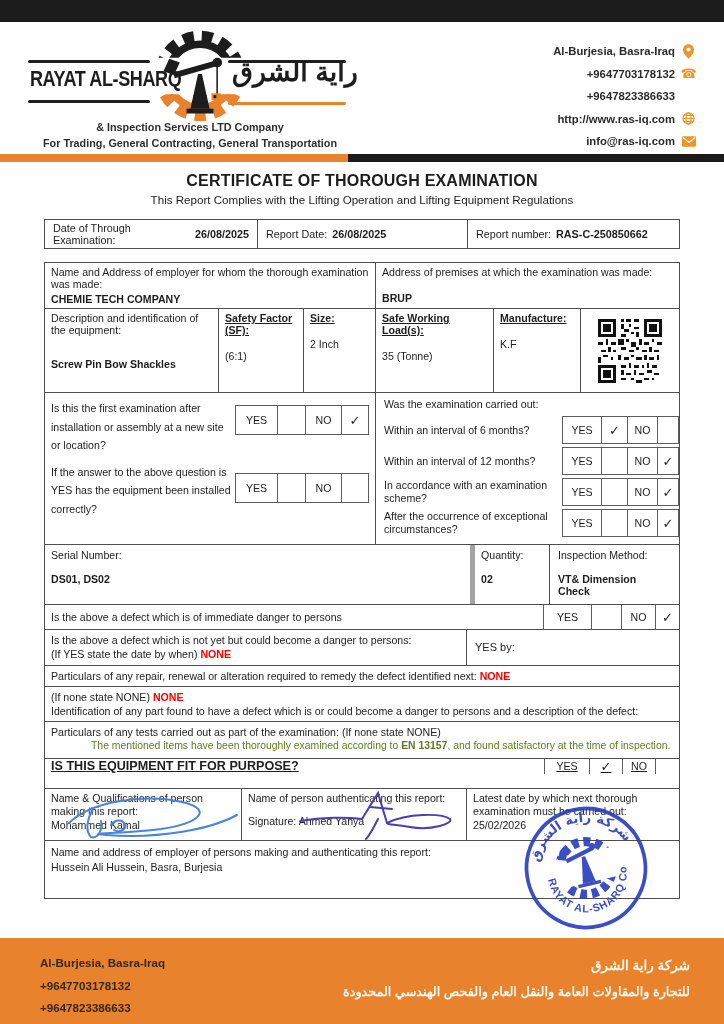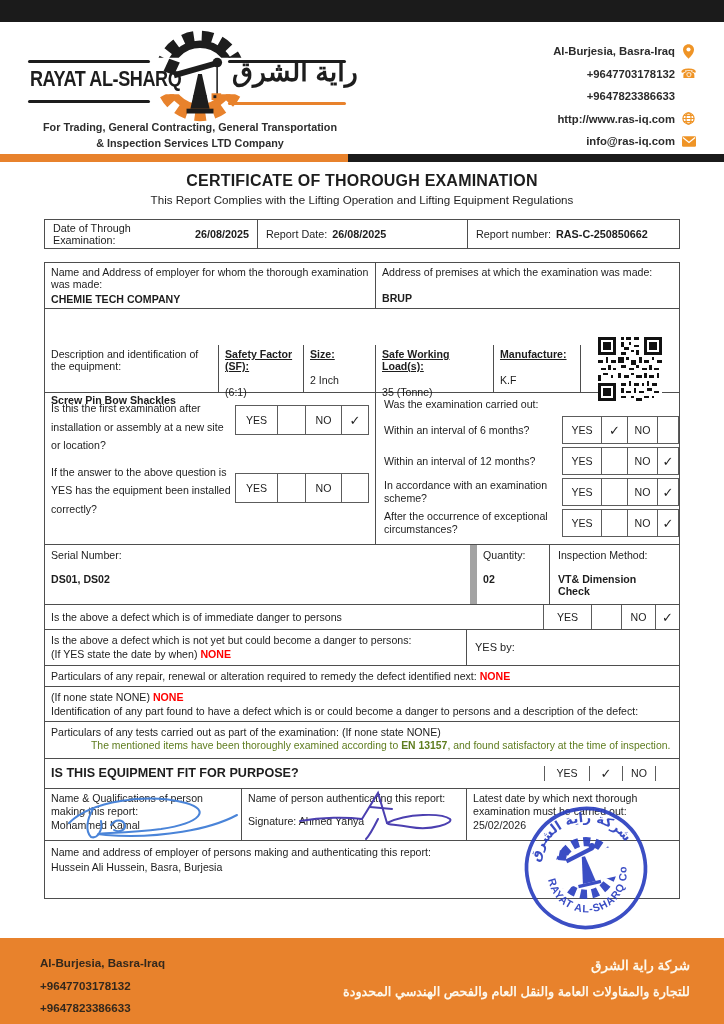--- a/index.html
+++ b/index.html
@@ -43,21 +43,21 @@
   .row { border-top:1px solid #4e4e4e; }
   .row:first-child { border-top:none; }
 
   .rowA { display:flex; min-height:44px; }
   .rowA .c1 { width:330px; padding:3px 6px; }
   .rowA .c2 { flex:1; border-left:1px solid #4e4e4e; padding:3px 6px; }
   .rowA .val { font-weight:bold; margin-top:3px; }
   .rowA .c2 .val { margin-top:14px; }
 
   .rowB { display:flex; height:84px; }
-  .rowB > div { padding:3px 6px;margin-top:36px; }
+  .rowB > div { padding:3px 6px; }
   .rowB .b1 { width:173px; }
   .rowB .b2 { width:85px; border-left:1px solid #4e4e4e; }
   .rowB .b3 { width:72px; border-left:1px solid #4e4e4e; }
   .rowB .b4 { width:118px; border-left:1px solid #4e4e4e; }
   .rowB .b5 { width:87px; border-left:1px solid #4e4e4e; }
   .rowB .b6 { flex:1; border-left:1px solid #4e4e4e; display:flex; align-items:center; justify-content:center; }
   .hd-u { font-weight:bold; text-decoration:underline; }
   .rowB .val { margin-top:14px; }
   .rowB .b1 .val { font-weight:bold; margin-top:22px; }
 
@@ -73,42 +73,42 @@
   .chk-sm { height:28px; }
   .chk-sm .w-yes { width:40px; } .chk-sm .w-c1 { width:26px; } .chk-sm .w-no { width:30px; } .chk-sm .w-c2 { width:21px; }
   .tick { font-weight:bold; font-size:13px; font-family:"DejaVu Sans", sans-serif; }
   .q2 { margin-top:8px; }
   .rq-head { margin-bottom:6px; }
   .rq { display:flex; align-items:center; margin-bottom:3px; }
   .rq .rq-label { flex:1; line-height:1.2; padding-right:6px; }
 
   .rowD { display:flex; height:60px; }
   .rowD .d1 { width:425px; padding:4px 6px; }
-  .rowD .d2 { width:79px; border-left:7px solid #a3a3a3; padding:4px 6px; }
+  .rowD .d2 { width:79px; border-left:5px solid #a3a3a3; padding:4px 6px; }
   .rowD .d3 { flex:1; border-left:1px solid #4e4e4e; padding:4px 8px; }
   .rowD .val { font-weight:bold; margin-top:12px; }
 
   .rowE { display:flex; height:25px; align-items:stretch; }
   .rowE .e-label { flex:1; display:flex; align-items:center; padding:0 6px; }
   .grp { display:flex; }
   .grp > div { border-left:1px solid #5c5c5c; display:flex; align-items:center; justify-content:center; }
   .g-yes { width:48px; } .g-c1 { width:30px; } .g-no { width:34px; } .g-c2 { width:24px; }
 
   .rowF { display:flex; min-height:35px;gap:17px; }
   .rowF .f1 { flex:1; padding:3px 6px; line-height:1.35; }
   .rowF .f2 { width:213px; border-left:1px solid #4e4e4e; display:flex; align-items:center; padding:0 8px; font-size:11px; }
 
   .rowG { padding:4px 6px; }
   .rowH { padding:3px 6px; line-height:1.35; }
   .rowI { padding:3px 6px 4px 6px; line-height:1.35; }
   .none-red { color:#ff0000; font-weight:bold; }
   .green-note { color:#5e7c1e; padding-left:40px; font-size:10.4px; }
   .green-note b { font-weight:bold; }
 
-  .rowJ { display:flex; height:30px; align-items:center; }
+  .rowJ { display:flex; height:30px; align-items:flex-start;text-decoration:underline; }
   .rowJ .j-label { flex:1; display:flex; align-items:center; padding:0 6px; font-weight:bold; font-size:12.6px; }
   .rowJ .g-yes { width:45px; } .rowJ .g-c1 { width:33px; } .rowJ .g-no { width:33px; } .rowJ .g-c2 { width:24px; }
 
   .rowK { display:flex; min-height:52px; }
   .rowK > div { padding:3px 6px; position:relative; }
   .rowK .k1 { width:196px; }
   .rowK .k2 { width:225px; border-left:1px solid #4e4e4e; }
   .rowK .k3 { flex:1; border-left:1px solid #4e4e4e; }
   .rowK .lh { line-height:1.3; }
   .sig { position:absolute; pointer-events:none; }
@@ -166,22 +166,22 @@
             <rect x="79" y="42" width="1.6" height="32"></rect>
             <rect x="48" y="86" width="28" height="5"></rect>
           </g>
           <rect x="74" y="70" width="10" height="7" fill="#e8822c"></rect>
           <rect x="76" y="72" width="3" height="3" fill="#1d1d1d"></rect>
         </svg>
         <span class="name-en">RAYAT AL-SHARQ</span>
         <span class="name-ar">راية الشرق</span>
       </div>
       <div class="tagline">
+        <div>&amp; Inspection Services LTD Company</div>
         <div>For Trading, General Contracting, General Transportation</div>
-        <div>&amp; Inspection Services LTD Company</div>
       </div>
     </div>
     <div class="contact-block">
       <div class="contact-row">
         <span>Al-Burjesia, Basra-Iraq</span>
         <span class="cicon">
           <svg width="11" height="15" viewBox="0 0 16 21">
               <path fill="#ef9426" d="M8,0C3.6,0,0,3.6,0,8c0,6,8,13,8,13s8,-7,8,-13C16,3.6,12.4,0,8,0z"></path>
               <circle cx="8" cy="7.6" r="3" fill="#fff"></circle>
             </svg>

